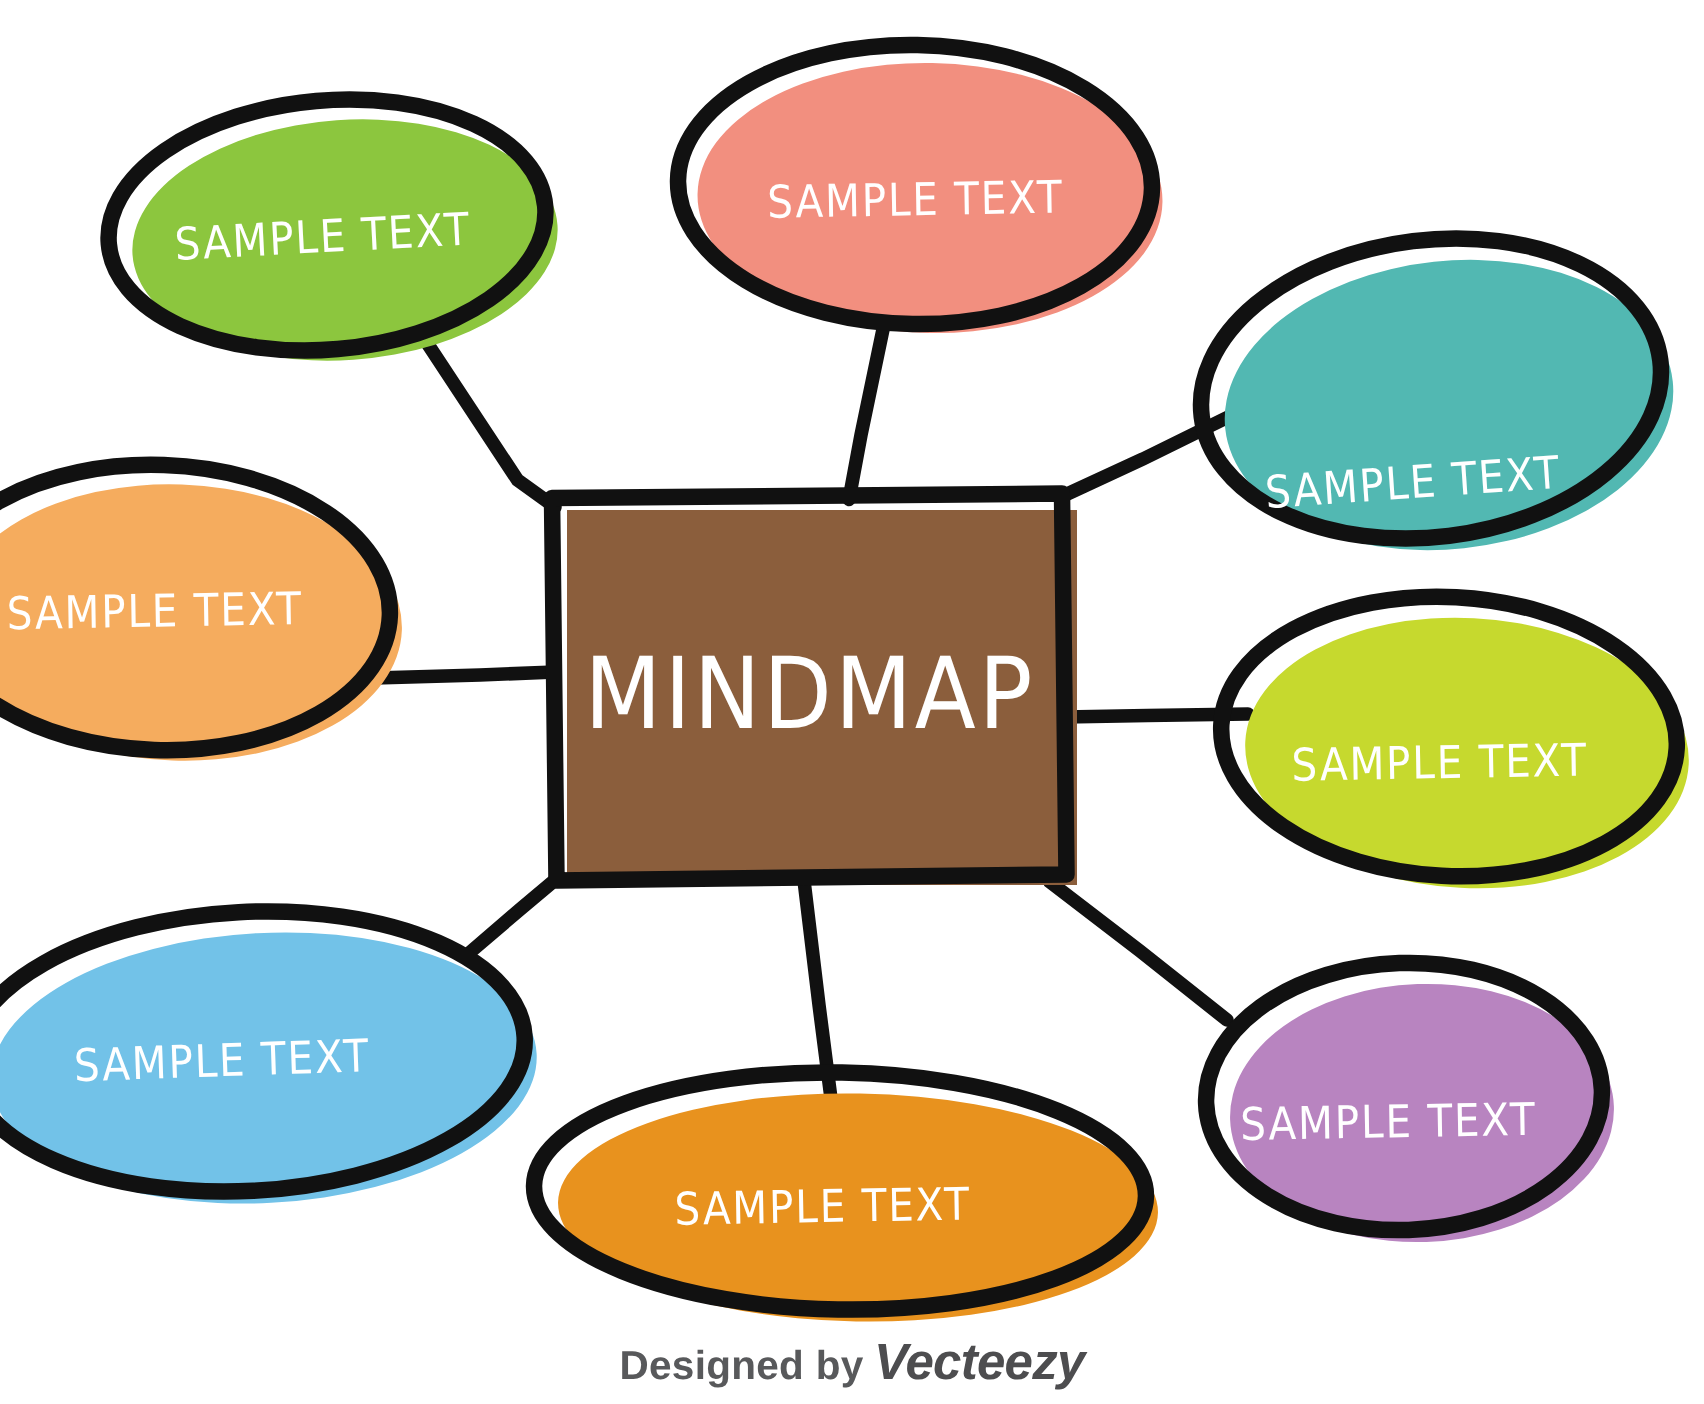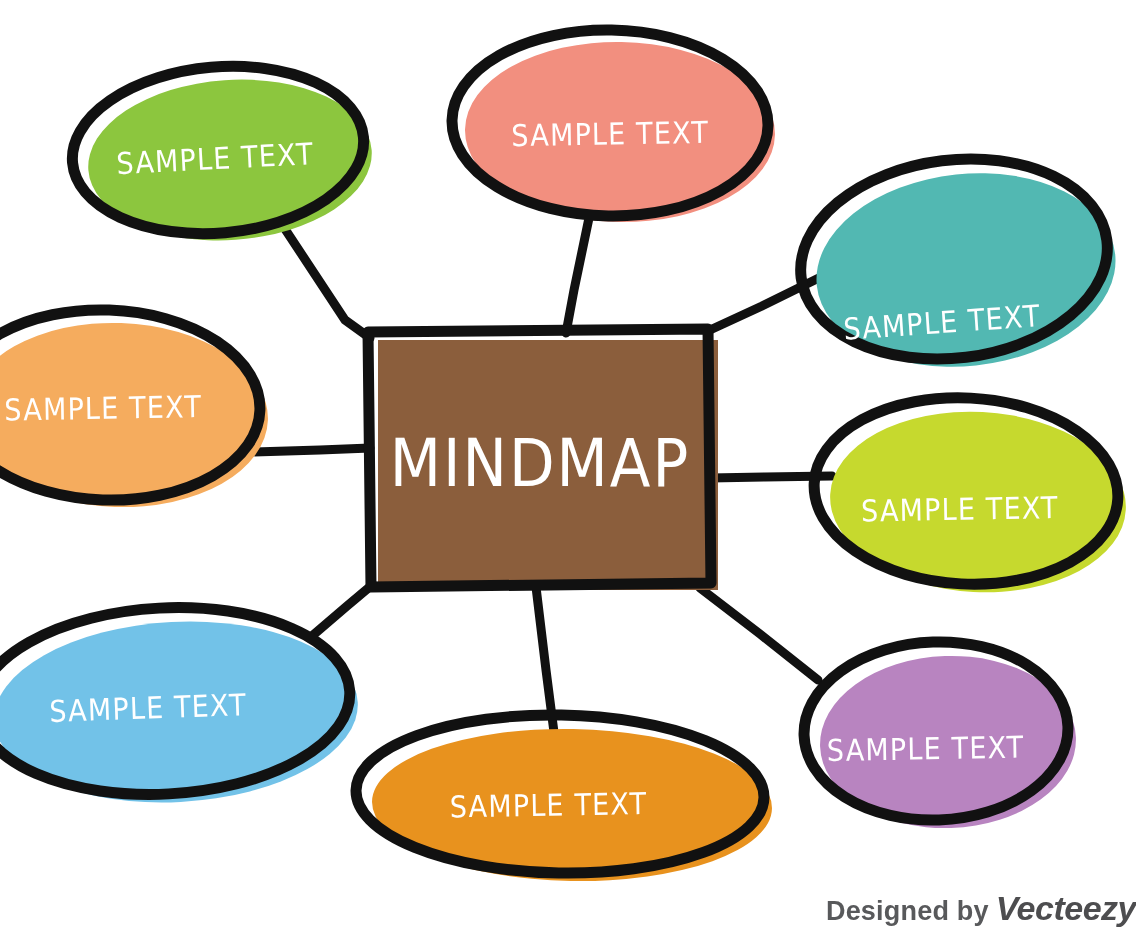--- a/index.html
+++ b/index.html
@@ -56,21 +56,21 @@
     fill: none;
     stroke: #111111;
     stroke-width: 11;
     stroke-linejoin: round;
   }
   .credit {
     position: absolute;
     left: 0;
     right: 0;
     bottom: 8px;
-    text-align: right;
+    text-align: center;
     white-space: nowrap;
   }
   .credit-text {
     font-family: "Liberation Sans", sans-serif;
     font-size: 27px;
     font-weight: 700;
     color: #58595b;
     letter-spacing: 0.2px;
   }
   .credit-brand {

